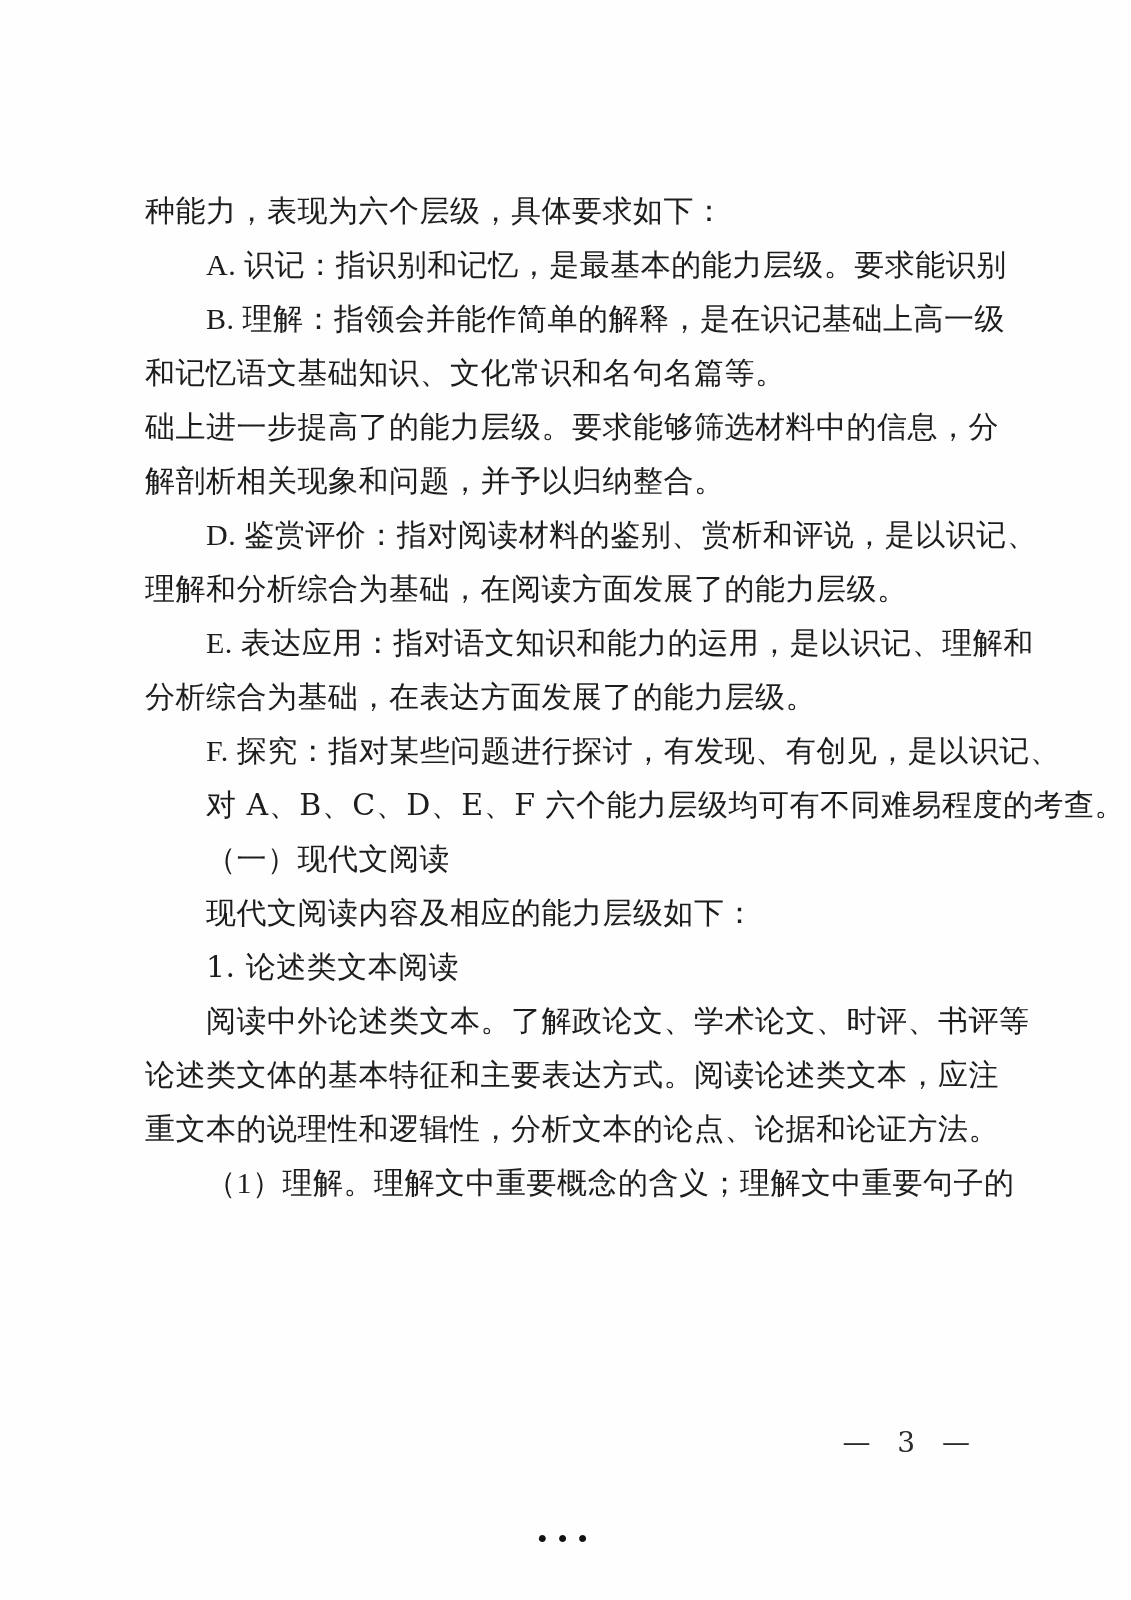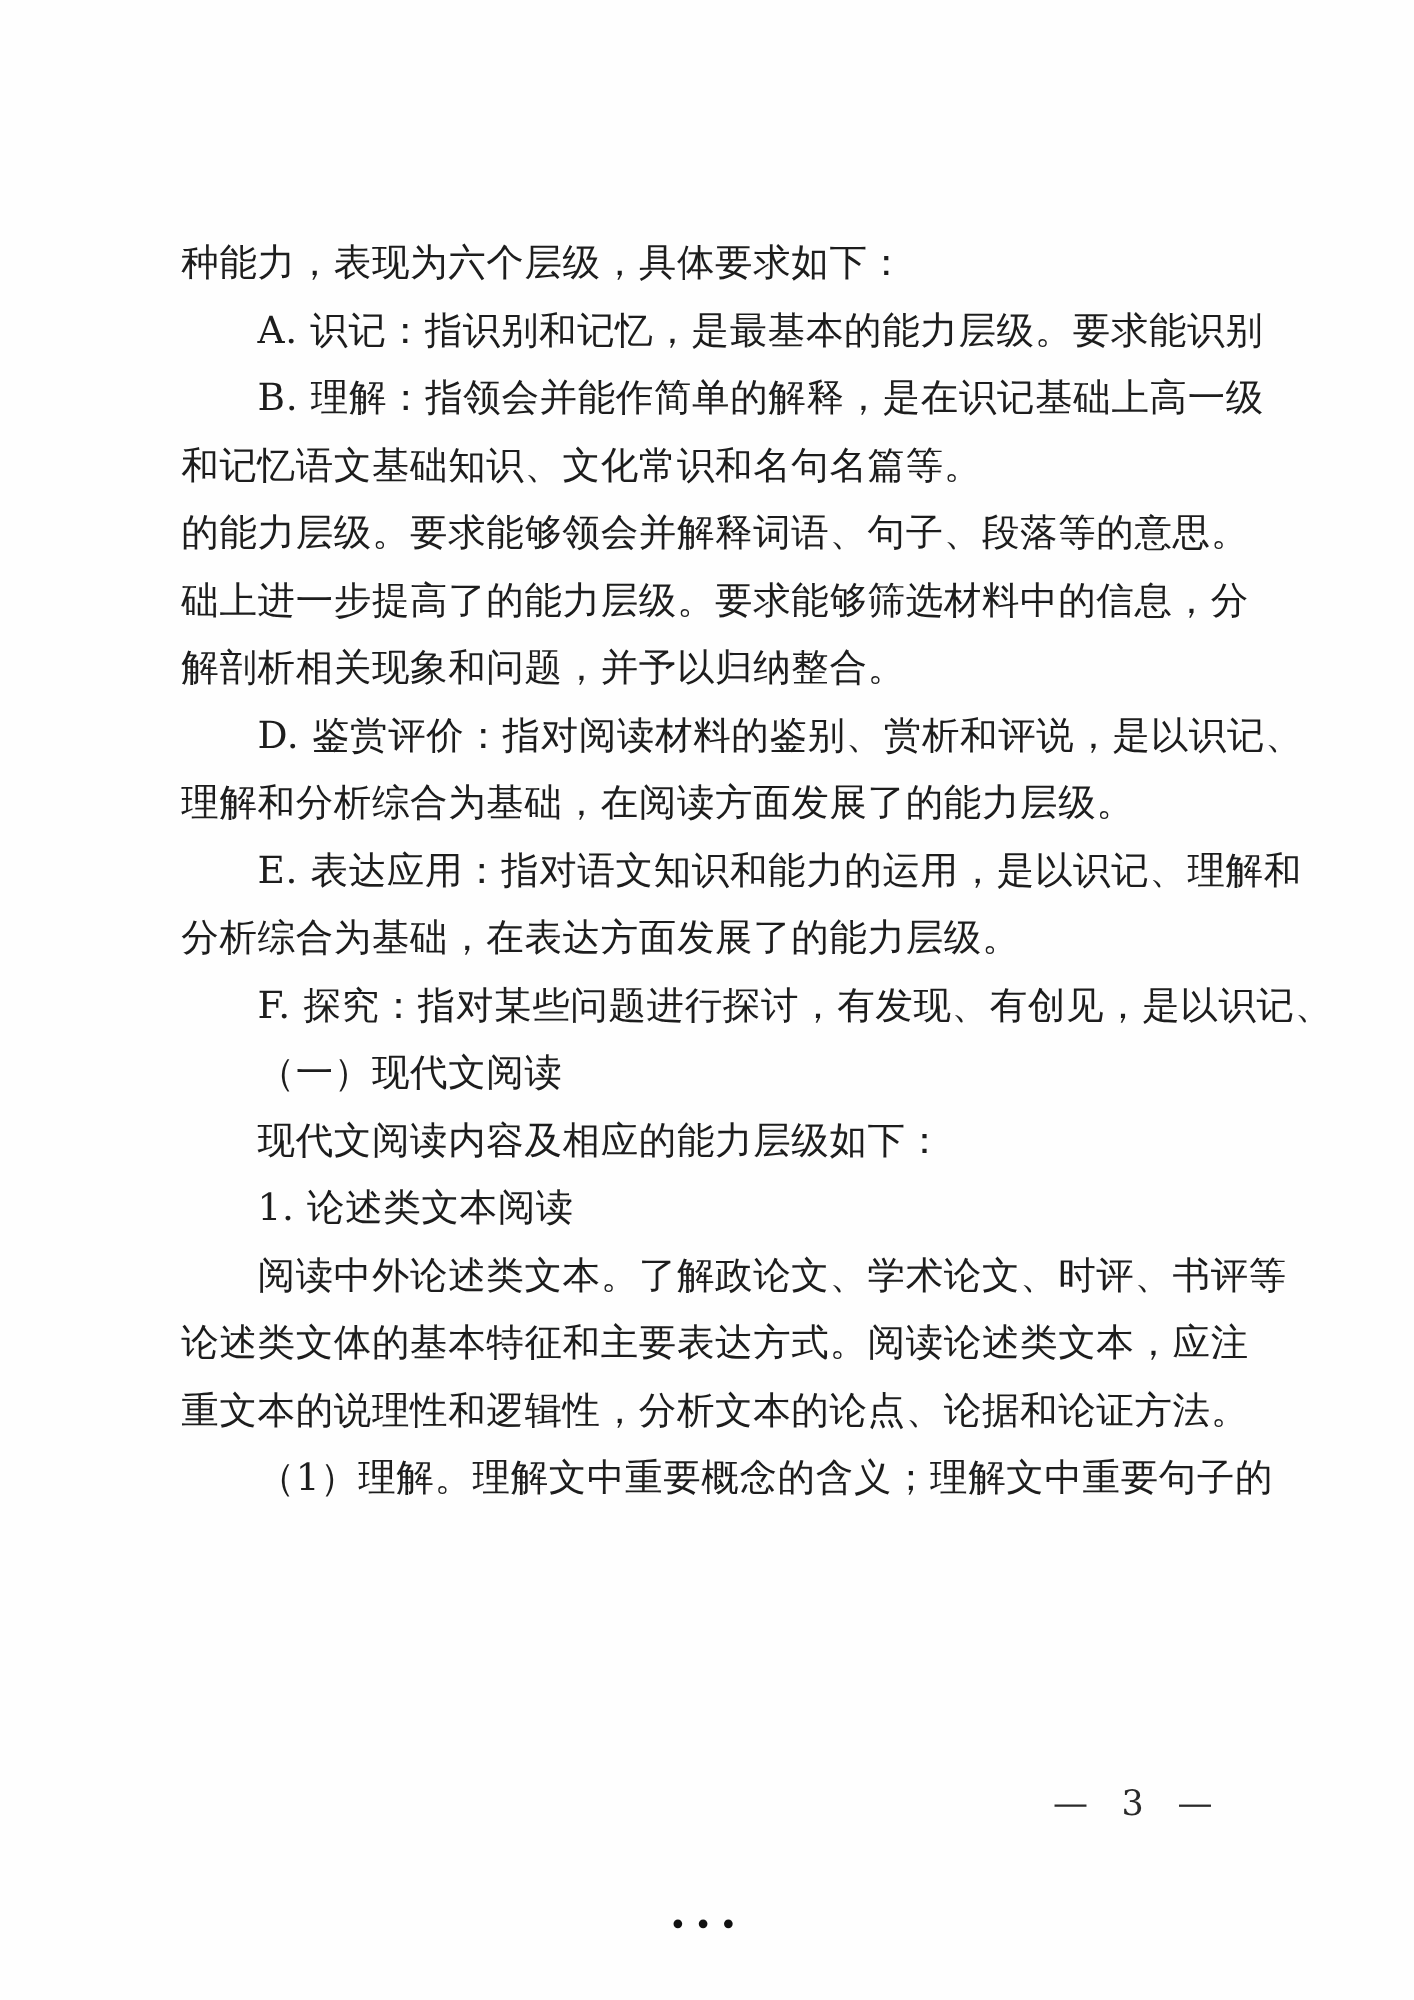--- a/index.html
+++ b/index.html
@@ -30,20 +30,21 @@
     white-space: nowrap;
     text-align: left;
     letter-spacing: 0.5px;
   }
   .line.indent {
     padding-left: 61px;
   }
   .line.justify {
     text-align: justify;
     text-align-last: justify;
+    font-family: Liberation Serif, serif;
   }
   .line.bold {
     font-weight: bold;
   }
   .page-number {
     position: absolute;
     top: 1426px;
     right: 152px;
     font-size: 28px;
     letter-spacing: 9px;
@@ -62,28 +63,28 @@
 </style>
 </head>
 <body>
 
 <div class="page">
   <div class="text-block">
       <div class="line">种能力，表现为六个层级，具体要求如下：</div>
       <div class="line indent justify">A. 识记：指识别和记忆，是最基本的能力层级。要求能识别</div>
       <div class="line indent justify">B. 理解：指领会并能作简单的解释，是在识记基础上高一级</div>
       <div class="line">和记忆语文基础知识、文化常识和名句名篇等。</div>
-      <div class="line justify">的能力层级。要求能够领会并解释词语、句子、段落等的意思。</div>
       <div class="line justify">础上进一步提高了的能力层级。要求能够筛选材料中的信息，分</div>
       <div class="line">解剖析相关现象和问题，并予以归纳整合。</div>
       <div class="line indent justify">D. 鉴赏评价：指对阅读材料的鉴别、赏析和评说，是以识记、</div>
       <div class="line">理解和分析综合为基础，在阅读方面发展了的能力层级。</div>
       <div class="line indent justify">E. 表达应用：指对语文知识和能力的运用，是以识记、理解和</div>
       <div class="line">分析综合为基础，在表达方面发展了的能力层级。</div>
       <div class="line indent justify">F. 探究：指对某些问题进行探讨，有发现、有创见，是以识记、</div>
+      <div class="line indent">对 A、B、C、D、E、F 六个能力层级均可有不同难易程度的考查。</div>
       <div class="line indent">（一）现代文阅读</div>
       <div class="line indent">现代文阅读内容及相应的能力层级如下：</div>
       <div class="line indent">1. 论述类文本阅读</div>
       <div class="line indent justify">阅读中外论述类文本。了解政论文、学术论文、时评、书评等</div>
       <div class="line justify">论述类文体的基本特征和主要表达方式。阅读论述类文本，应注</div>
       <div class="line">重文本的说理性和逻辑性，分析文本的论点、论据和论证方法。</div>
       <div class="line indent justify">（1）理解。理解文中重要概念的含义；理解文中重要句子的</div>
     </div>
   <div class="page-number">— 3 —</div>
   <div class="footer-dots">•••</div>

